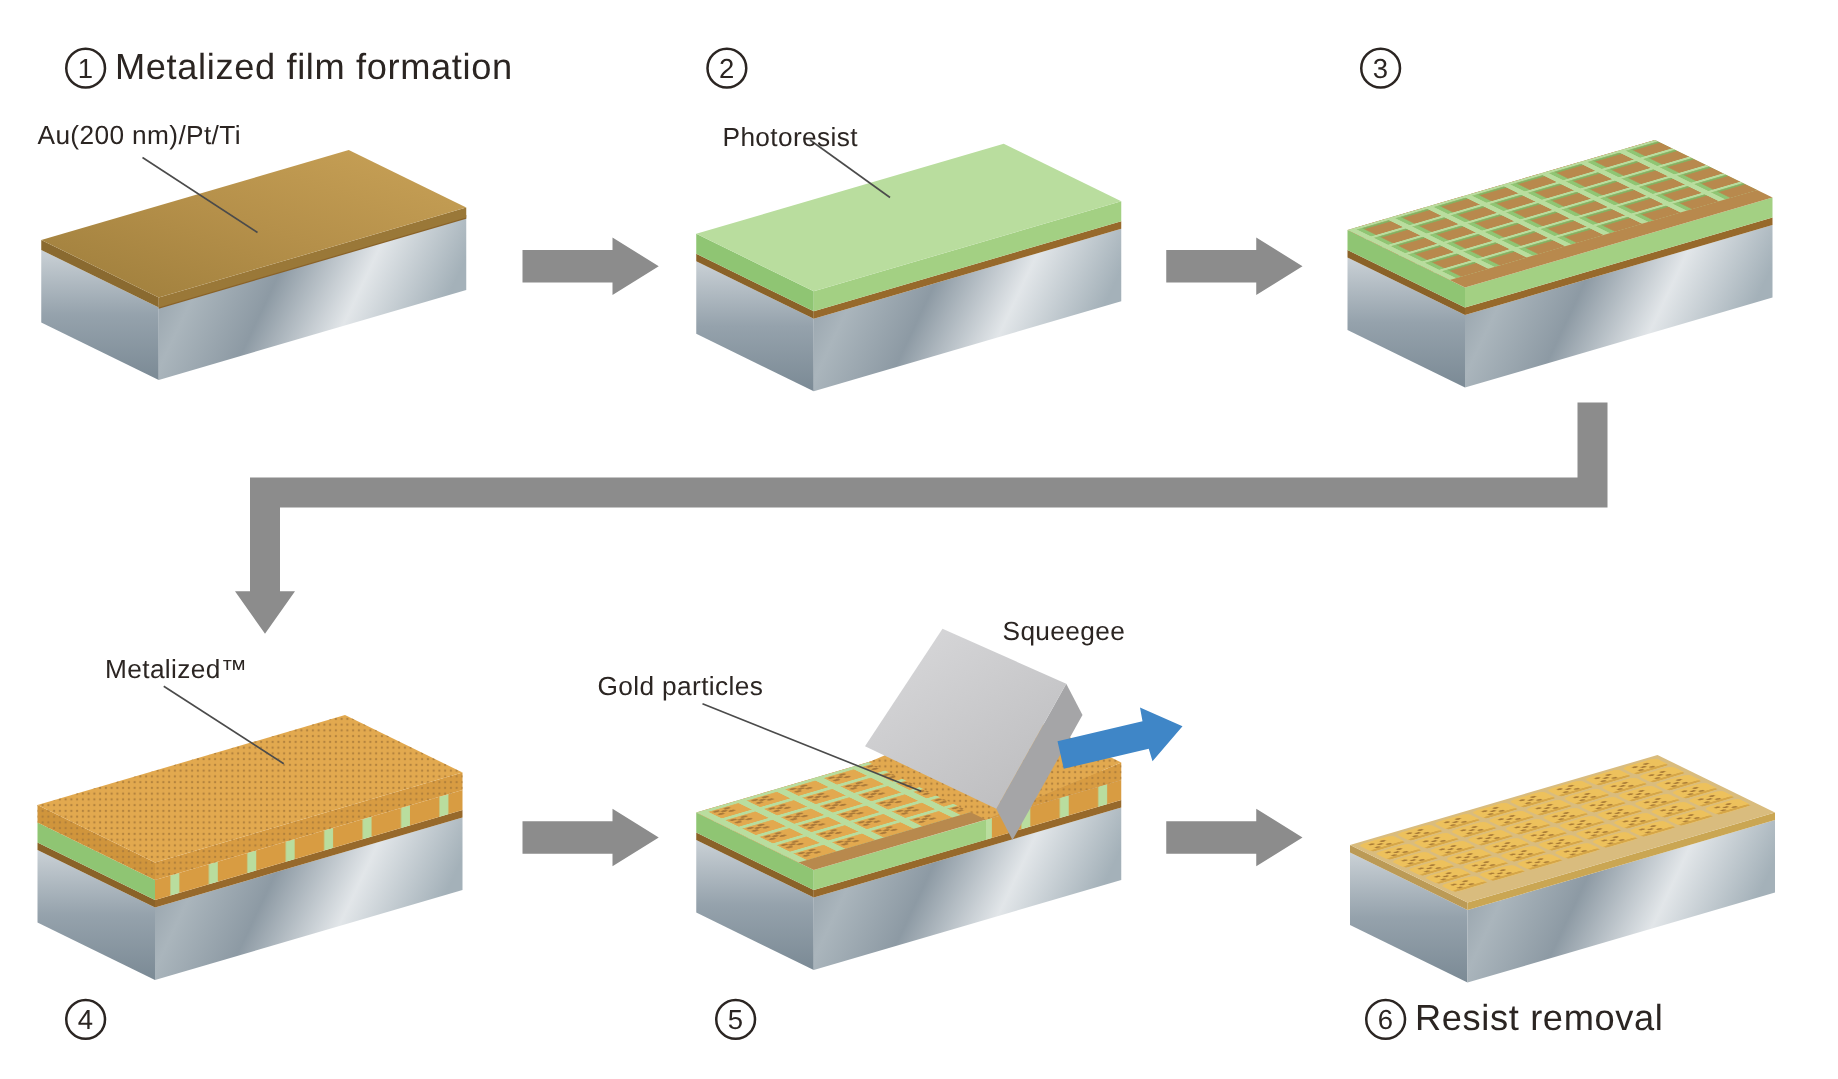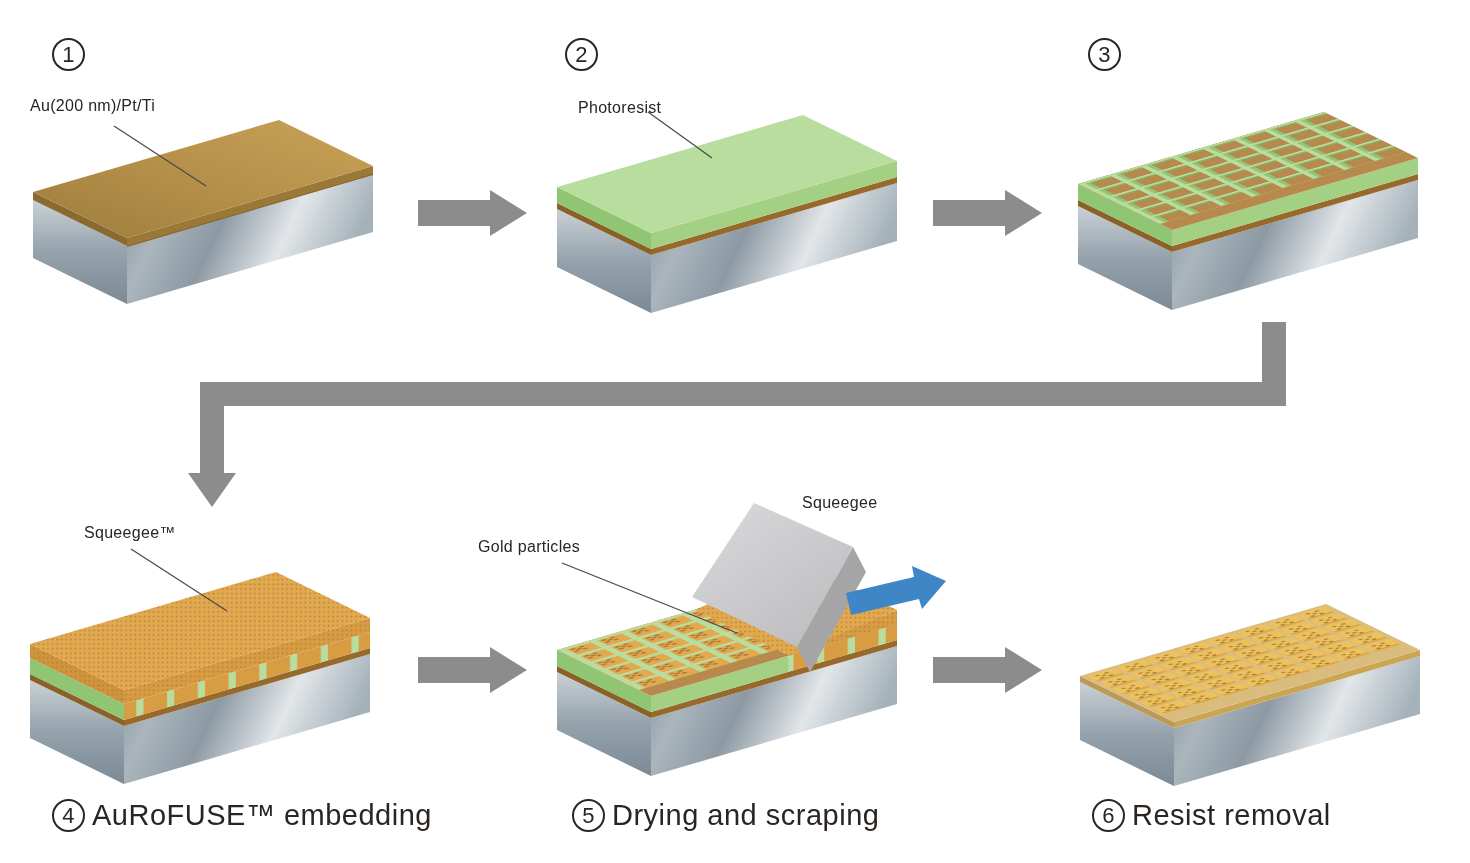--- a/index.html
+++ b/index.html
@@ -3,21 +3,21 @@
 <meta charset="utf-8">
 <style>
   html,body{margin:0;padding:0;background:#fff;}
   .stage{position:relative;width:1470px;height:863px;background:#ffffff;overflow:hidden;
          font-family:"Liberation Sans",sans-serif;color:#2b2522;}
   .step-title{position:absolute;display:flex;align-items:center;white-space:nowrap;
               font-size:29px;letter-spacing:.5px;z-index:10;}
   .num{width:33px;height:33px;border:2.2px solid #2b2522;border-radius:50%;
        display:inline-flex;align-items:center;justify-content:center;
        font-size:22px;margin-right:7px;flex:0 0 auto;box-sizing:border-box;}
-  .ann{position:absolute;font-size:16px;letter-spacing:.3px;white-space:nowrap;z-index:10;}
+  .ann{position:absolute;font-size:21px;letter-spacing:.3px;white-space:nowrap;z-index:10;}
   .figure{position:absolute;z-index:1;}
   .overlay{position:absolute;left:0;top:0;z-index:5;pointer-events:none;}
 </style>
 </head>
 <body>
 
 <div class="stage">
 
   <svg width="0" height="0" style="position:absolute" aria-hidden="true">
     <defs>
@@ -73,43 +73,42 @@
           <circle cx="6" cy="3" r="0.7" fill="#a87a36"></circle>
         <circle cx="4.5" cy="4.8" r="0.7" fill="#a87a36"></circle>
         <circle cx="3" cy="6.6" r="0.7" fill="#a87a36"></circle>
           <circle cx="6" cy="6.6" r="0.7" fill="#a87a36"></circle>
       </pattern>
     </defs>
   </svg>
 
   <div class="step-title" style="left:52px;top:38px">
     <span class="num">1</span>
+    <span>Metalized film formation</span>
   </div>
   <div class="step-title" style="left:565px;top:38px">
     <span class="num">2</span>
   </div>
   <div class="step-title" style="left:1088px;top:38px">
     <span class="num">3</span>
   </div>
   <div class="step-title" style="left:52px;top:799px">
     <span class="num">4</span>
-    <span>AuRoFUSE™ embedding</span>
   </div>
   <div class="step-title" style="left:572px;top:799px">
     <span class="num">5</span>
-    <span>Drying and scraping</span>
   </div>
   <div class="step-title" style="left:1092px;top:799px">
     <span class="num">6</span>
     <span>Resist removal</span>
   </div>
 
   <div class="ann" style="left:30px;top:97px">Au(200 nm)/Pt/Ti</div>
   <div class="ann" style="left:578px;top:99px">Photoresist</div>
-  <div class="ann" style="left:84px;top:524px">Squeegee™</div>
+  <div class="ann" style="left:84px;top:524px">Metalized™</div>
   <div class="ann" style="left:478px;top:538px">Gold particles</div>
   <div class="ann" style="left:802px;top:494px">Squeegee</div>
 
   <svg class="figure" style="left:21px;top:87px" width="370" height="240" viewBox="0 -15 370 240">
     <g>
       <polygon points="12,98 106,144 106,202 12,156" fill="url(#subLeft)"></polygon>
       <polygon points="106,144 352,72 352,130 106,202" fill="url(#subFront)"></polygon>
     </g>
     <g>
       <polygon points="106,142 352,70 352,73 106,145" fill="#8a6228"></polygon>

